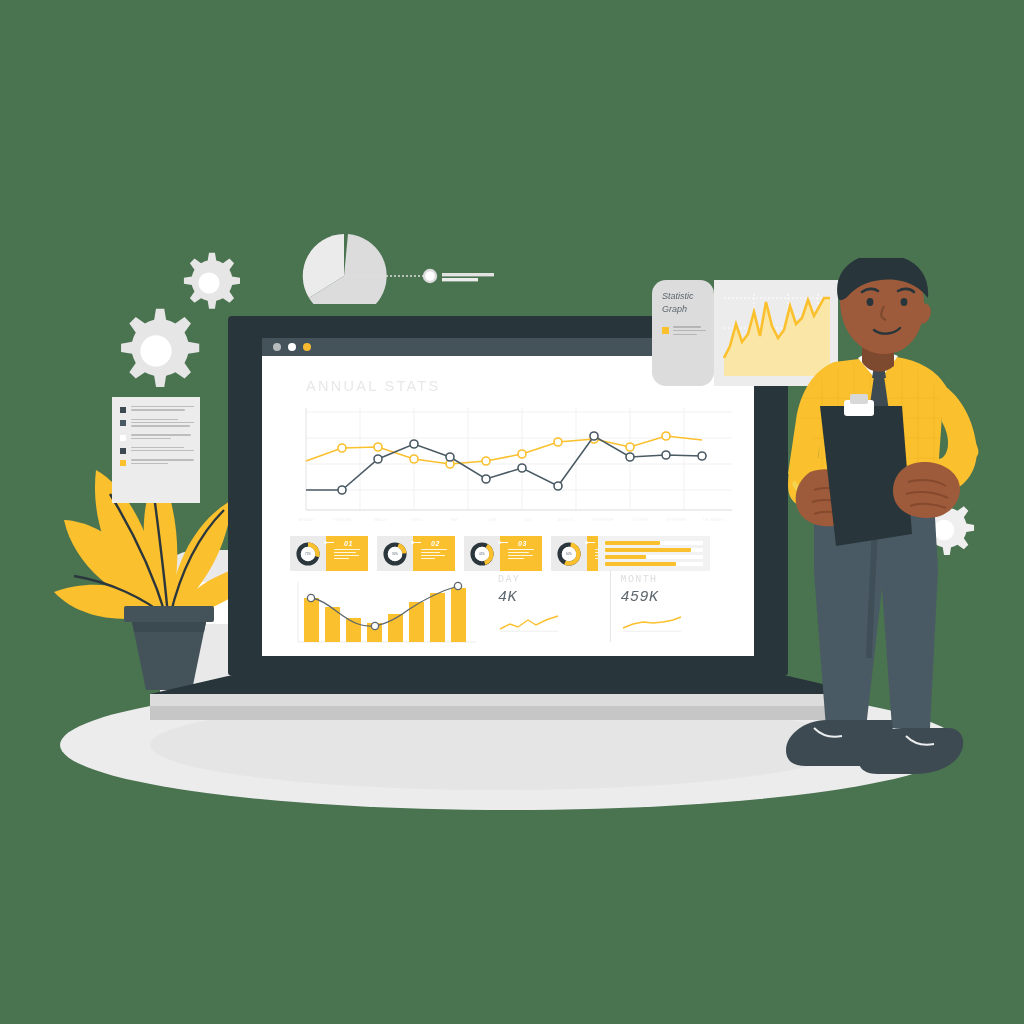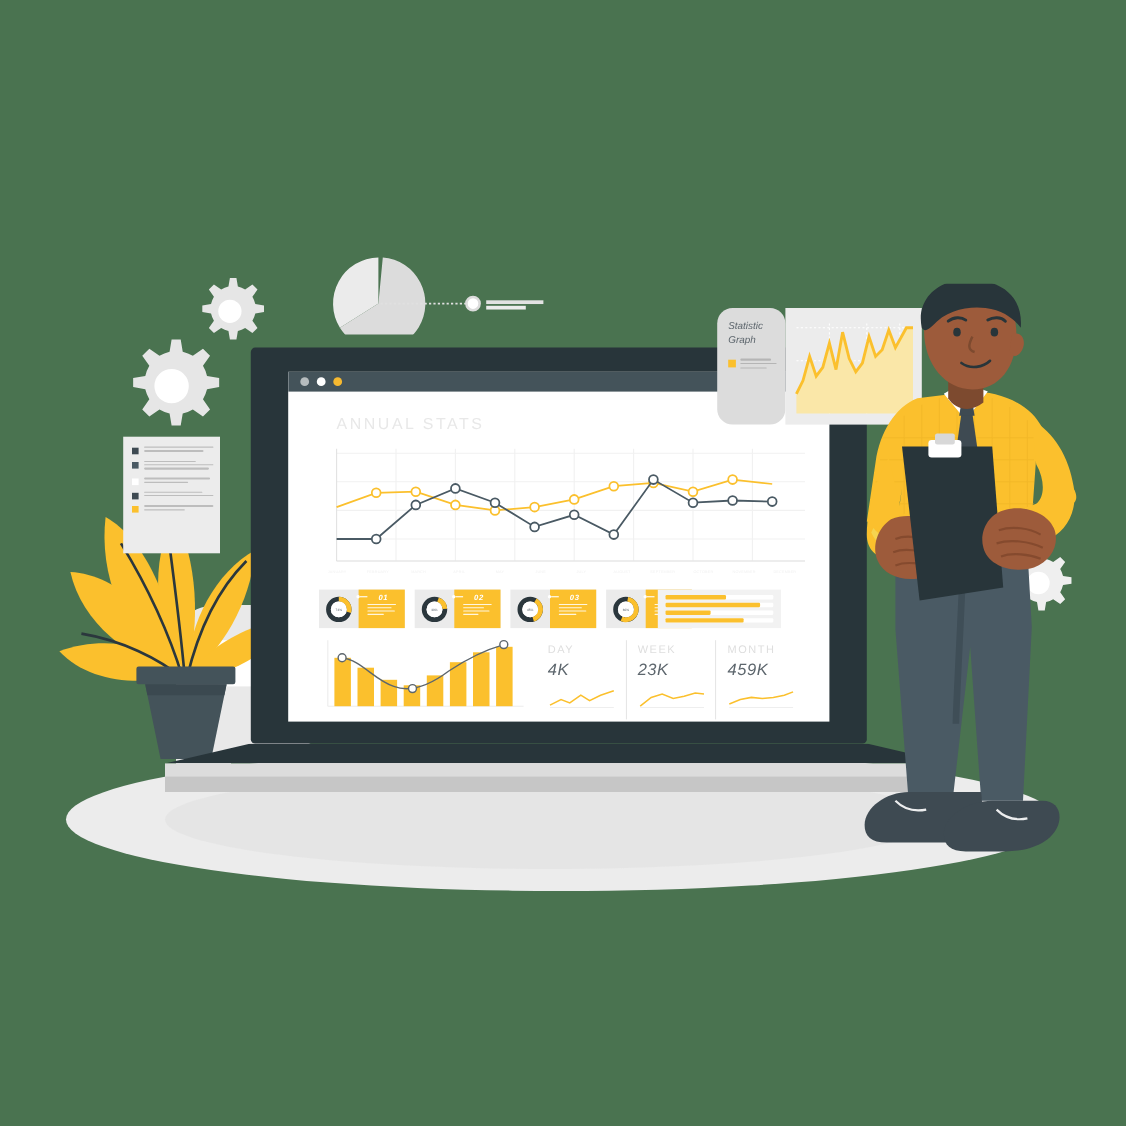--- a/index.html
+++ b/index.html
@@ -100,21 +100,21 @@
     position:absolute;left:336px;top:180px;width:112px;height:35px;background:#f2f2f2;
     padding:5px 7px;box-sizing:border-box;
   }
   .prog-track{height:3.6px;background:#ffffff;margin-bottom:3.4px;border-radius:1px;position:relative;}
   .prog-fill{position:absolute;left:0;top:0;height:100%;background:#fbc02d;border-radius:1px;}
 
   
   .barchart{position:absolute;left:26px;top:222px;width:190px;height:72px;}
 
   
-  .stats{position:absolute;left:226px;top:226px;width:244px;height:72px;display:flex;}
+  .stats{position:absolute;left:226px;top:214px;width:244px;height:72px;display:flex;font-family:Liberation Mono, monospace;}
   .stat{flex:1;padding:4px 10px;box-sizing:border-box;position:relative;}
   .stat + .stat{border-left:1px solid #e6e6e6;}
   .stat-label{font-size:10px;letter-spacing:1.4px;color:#dedede;margin-bottom:4px;}
   .stat-value{font-size:15px;font-style:italic;color:#5d666d;letter-spacing:.5px;}
   .spark{position:absolute;left:10px;bottom:10px;width:62px;height:18px;}
 
   
   .card200{left:112px;top:397px;width:184px;height:106px;display:flex;box-shadow:0 0 0 0 rgba(0,0,0,0);}
   .card200-left{width:96px;height:106px;background:#dcdcdc;display:flex;align-items:center;justify-content:center;}
   .card200-right{width:88px;height:106px;background:#ececec;padding:9px 6px 0 8px;box-sizing:border-box;}
@@ -413,28 +413,20 @@
 
         <div class="stat">
           <div class="stat-label">DAY</div>
           <div class="stat-value">4K</div>
           <svg class="spark" viewBox="0 0 62 18">
             <polyline fill="none" stroke="#fbc02d" stroke-width="1.4" points="2,15 12,10 20,13 30,6 38,11 48,6 60,2"></polyline>
             <line x1="2" y1="17.2" x2="60" y2="17.2" stroke="#eeeeee" stroke-width="1"></line>
           </svg>
         </div>
 
-        <div class="stat">
-          <div class="stat-label">WEEK</div>
-          <div class="stat-value">23K</div>
-          <svg class="spark" viewBox="0 0 62 18">
-            <polyline fill="none" stroke="#fbc02d" stroke-width="1.4" points="2,16 12,8 22,5 32,9 42,7 52,4 60,5"></polyline>
-            <line x1="2" y1="17.2" x2="60" y2="17.2" stroke="#eeeeee" stroke-width="1"></line>
-          </svg>
-        </div>
 
         <div class="stat">
           <div class="stat-label">MONTH</div>
           <div class="stat-value">459K</div>
           <svg class="spark" viewBox="0 0 62 18">
             <polyline fill="none" stroke="#fbc02d" stroke-width="1.4" points="2,14 12,10 22,8 32,9 42,8 52,6 60,3"></polyline>
             <line x1="2" y1="17.2" x2="60" y2="17.2" stroke="#eeeeee" stroke-width="1"></line>
           </svg>
         </div>
       </div>

